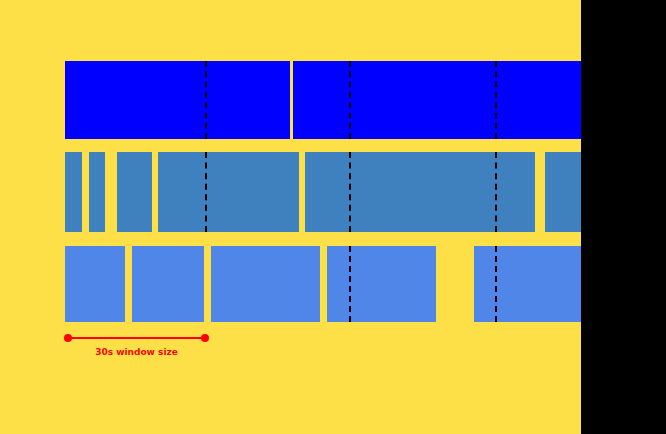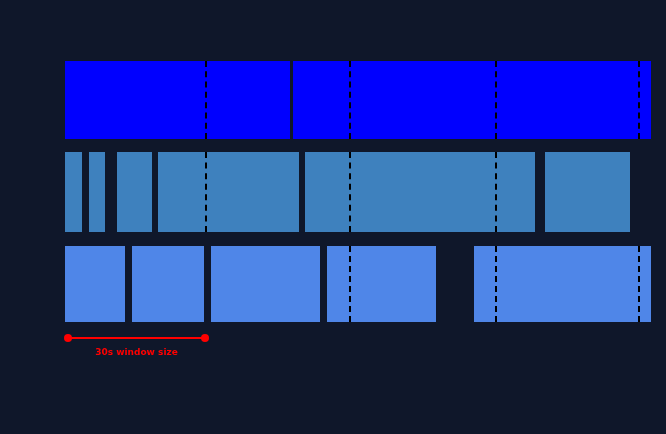--- a/index.html
+++ b/index.html
@@ -56,21 +56,21 @@
     font-weight: bold;
     white-space: nowrap;
     text-align: center;
     z-index: 7;
     font-family: "DejaVu Sans", "Liberation Sans", sans-serif;
   }
 </style>
 </head>
 <body>
 
-<div id="canvas" style="width: 666px; height: 434px; background: #0f172a;">
+<div id="canvas" style="width: 581px; height: 434px; background: #fde047;">
   <div id="tracks">
       <div class="track" style="top: 61px; height: 78px;">
         <div class="segment" style="left: 65px; width: 225px; background: rgb(0, 0, 255);"></div>
         <div class="segment" style="left: 293px; width: 358px; background: rgb(0, 0, 255);"></div>
       </div>
       <div class="track" style="top: 152px; height: 80px;">
         <div class="segment" style="left: 65px; width: 17px; background: rgb(62, 129, 190);"></div>
         <div class="segment" style="left: 89px; width: 16px; background: rgb(62, 129, 190);"></div>
         <div class="segment" style="left: 117px; width: 35px; background: rgb(62, 129, 190);"></div>
         <div class="segment" style="left: 158px; width: 141px; background: rgb(62, 129, 190);"></div>

